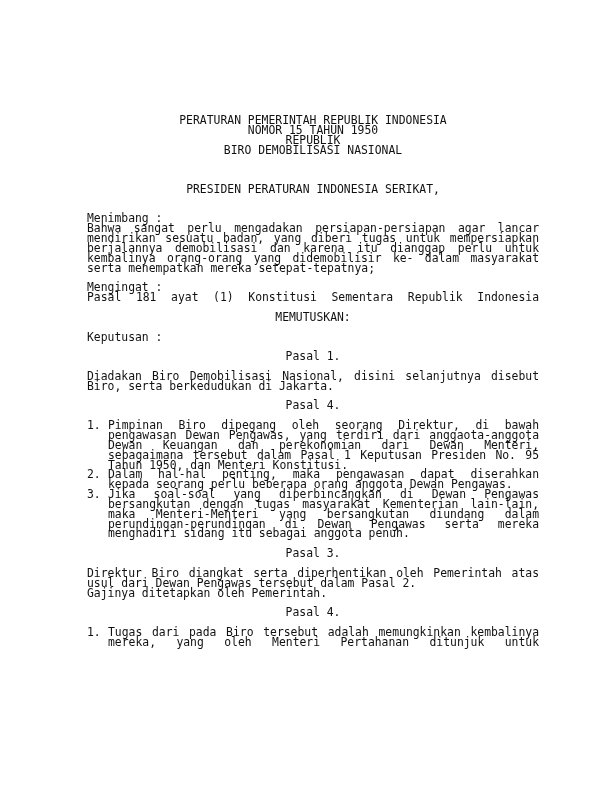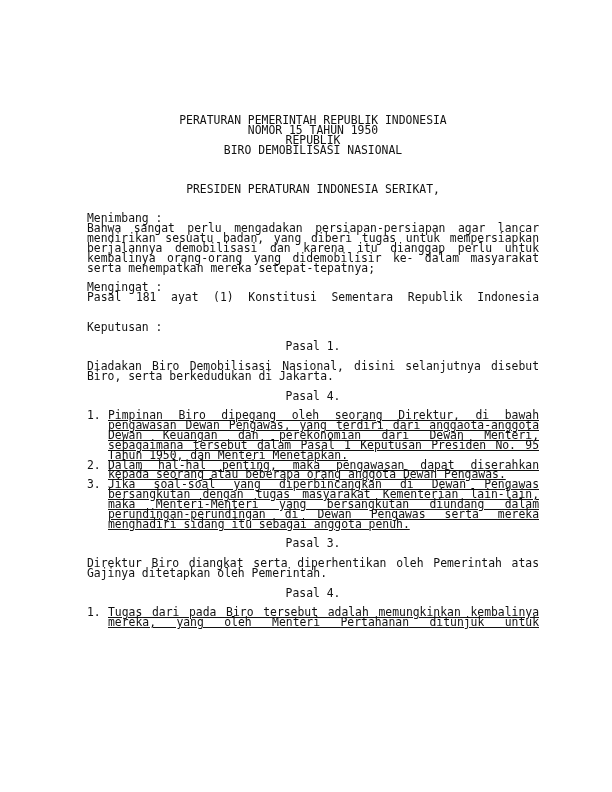--- a/index.html
+++ b/index.html
@@ -9,21 +9,21 @@
     font-family: "DejaVu Sans Mono", "Liberation Mono", monospace;
     font-size: 11.4px; line-height: 9.85px; color: #111111; margin-top: 46px;
   }
   .ln { display: block; white-space: pre; height: 9.85px; }
   .c { text-align: center; }
   .j { white-space: normal; text-align: justify; text-align-last: justify; }
   .gap { height: 9.85px; }
   .gap2 { height: 19.7px; }
   .item { display: flex; }
   .num { width: 21px; flex: none; white-space: pre; }
-  .itext { flex: 1; text-decoration: underline; }
+  .itext { flex: 1; }
 </style>
 </head>
 <body>
 
 <div class="page">
 
   <span class="ln c">PERATURAN PEMERINTAH REPUBLIK INDONESIA</span>
   <span class="ln c">NOMOR 15 TAHUN 1950</span>
   <span class="ln c">REPUBLIK</span>
   <span class="ln c">BIRO DEMOBILISASI NASIONAL</span>
@@ -37,20 +37,21 @@
   <span class="ln j">mendirikan sesuatu badan, yang diberi tugas untuk mempersiapkan</span>
   <span class="ln j">berjalannya demobilisasi dan karena itu dianggap perlu untuk</span>
   <span class="ln j">kembalinya orang-orang yang didemobilisir ke- dalam masyarakat</span>
   <span class="ln">serta menempatkan mereka setepat-tepatnya;</span>
   <div class="gap"></div>
 
   <span class="ln">Mengingat :</span>
   <span class="ln j">Pasal 181 ayat (1) Konstitusi Sementara Republik Indonesia</span>
   <div class="gap"></div>
 
+  <span class="ln c">MEMUTUSKAN:</span>
   <div class="gap"></div>
 
   <span class="ln">Keputusan :</span>
   <div class="gap"></div>
 
   <span class="ln c">Pasal 1.</span>
   <div class="gap"></div>
   <span class="ln j">Diadakan Biro Demobilisasi Nasional, disini selanjutnya disebut</span>
   <span class="ln">Biro, serta berkedudukan di Jakarta.</span>
   <div class="gap"></div>
@@ -58,45 +59,46 @@
   <span class="ln c">Pasal 4.</span>
   <div class="gap"></div>
 
   <div class="item">
     <span class="num">1.</span>
     <div class="itext">
       <span class="ln j">Pimpinan Biro dipegang oleh seorang Direktur, di bawah</span>
       <span class="ln j">pengawasan Dewan Pengawas, yang terdiri dari anggaota-anggota</span>
       <span class="ln j">Dewan Keuangan dan perekonomian dari Dewan Menteri,</span>
       <span class="ln j">sebagaimana tersebut dalam Pasal 1 Keputusan Presiden No. 95</span>
-      <span class="ln">Tahun 1950, dan Menteri Menetapkan.</span>
+      <span class="ln">Tahun 1950, dan Menteri Konstitusi.</span>
     </div>
   </div>
   <div class="item">
     <span class="num">2.</span>
     <div class="itext">
       <span class="ln j">Dalam hal-hal penting, maka pengawasan dapat diserahkan</span>
-      <span class="ln">kepada seorang atau beberapa orang anggota Dewan Pengawas.</span>
+      <span class="ln">kepada seorang perlu beberapa orang anggota Dewan Pengawas.</span>
     </div>
   </div>
   <div class="item">
     <span class="num">3.</span>
     <div class="itext">
       <span class="ln j">Jika soal-soal yang diperbincangkan di Dewan Pengawas</span>
       <span class="ln j">bersangkutan dengan tugas masyarakat Kementerian lain-lain,</span>
       <span class="ln j">maka Menteri-Menteri yang bersangkutan diundang dalam</span>
       <span class="ln j">perundingan-perundingan di Dewan Pengawas serta mereka</span>
       <span class="ln">menghadiri sidang itu sebagai anggota penuh.</span>
     </div>
   </div>
   <div class="gap"></div>
 
   <span class="ln c">Pasal 3.</span>
   <div class="gap"></div>
   <span class="ln j">Direktur Biro diangkat serta diperhentikan oleh Pemerintah atas</span>
+  <span class="ln">usul dari Dewan Pengawas tersebut dalam Pasal 2.</span>
   <span class="ln">Gajinya ditetapkan oleh Pemerintah.</span>
   <div class="gap"></div>
 
   <span class="ln c">Pasal 4.</span>
   <div class="gap"></div>
   <div class="item">
     <span class="num">1.</span>
     <div class="itext">
       <span class="ln j">Tugas dari pada Biro tersebut adalah memungkinkan kembalinya</span>
       <span class="ln j">mereka, yang oleh Menteri Pertahanan ditunjuk untuk</span>

